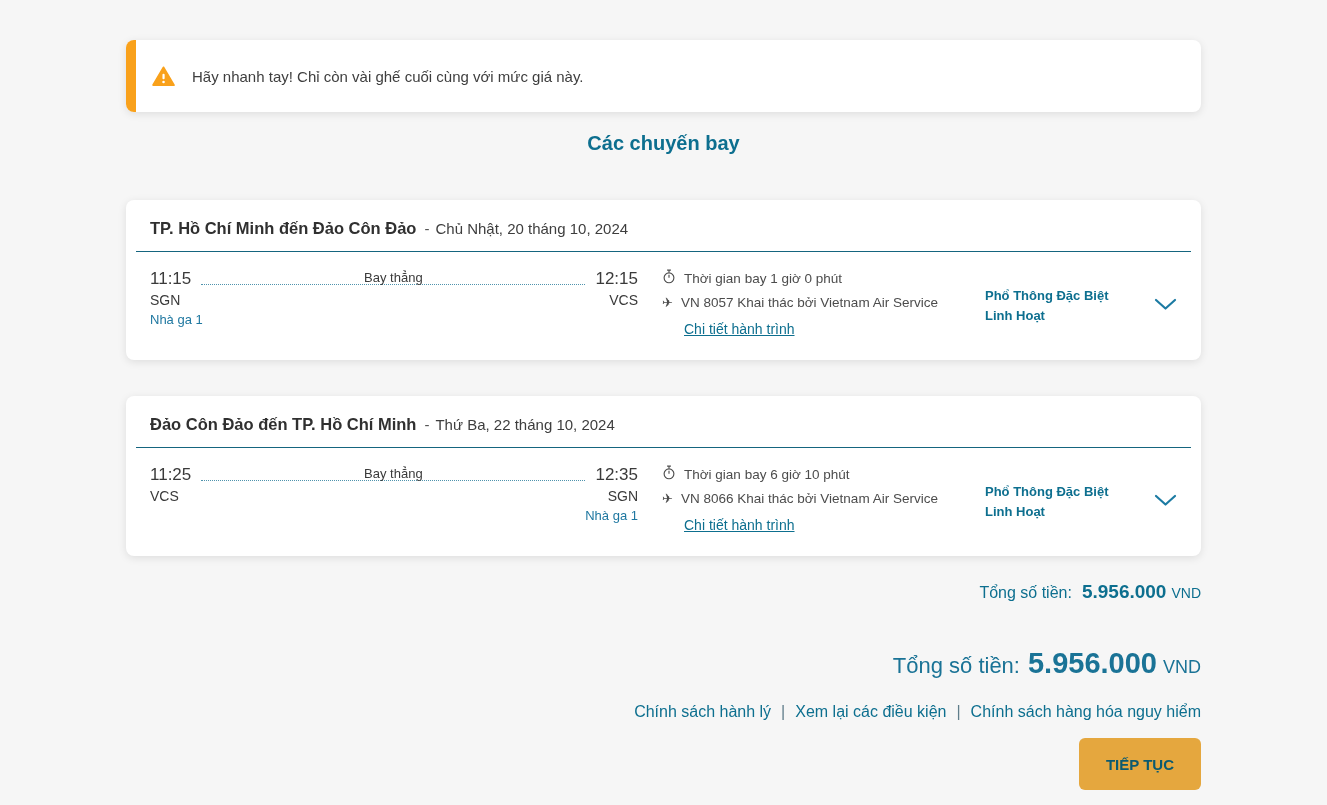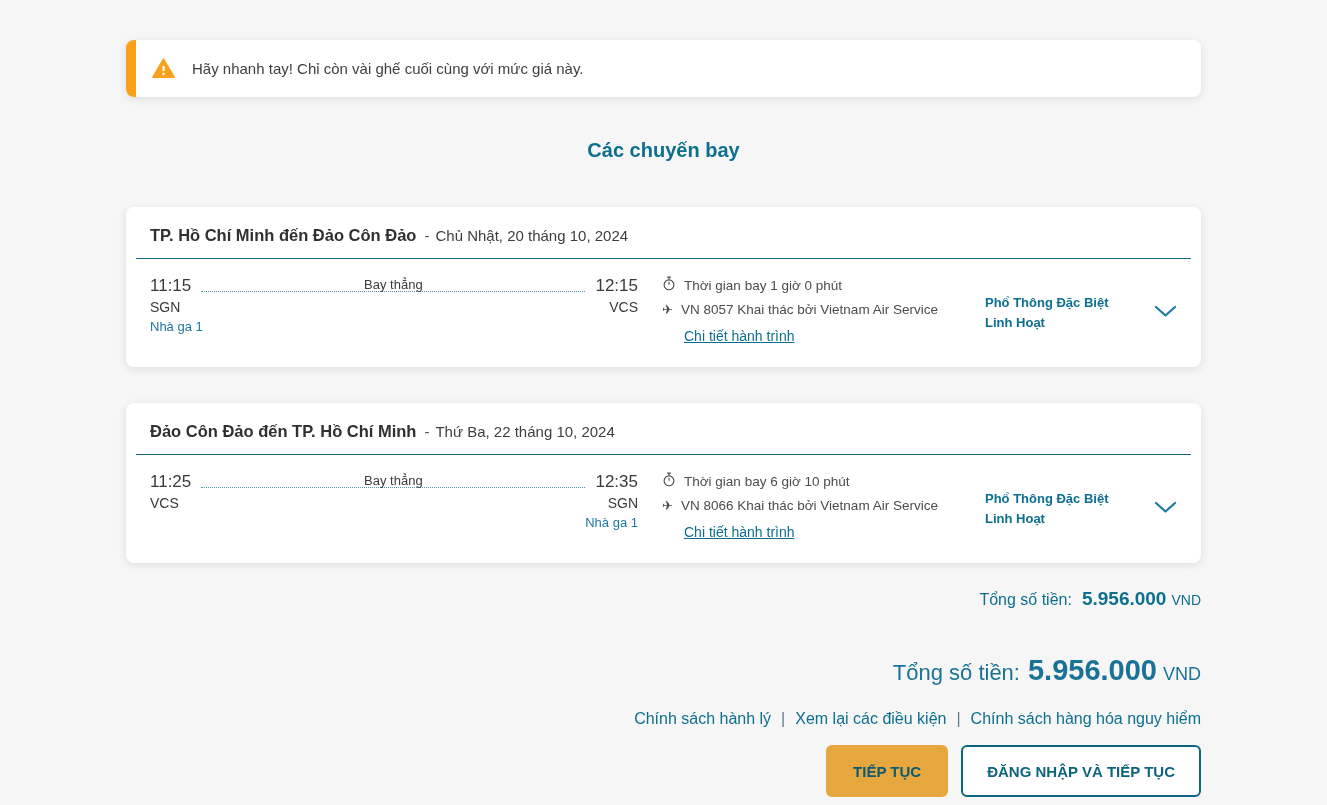--- a/index.html
+++ b/index.html
@@ -5,23 +5,23 @@
   * { margin: 0; padding: 0; box-sizing: border-box; }
   html, body { background: #f6f6f6; }
   .page {
     width: 1327px; height: 805px; background: #f6f6f6; position: relative;
     font-family: "Liberation Sans", "DejaVu Sans", sans-serif; overflow: hidden;
   }
   .content { width: 1075px; margin: 0 auto; padding-top: 40px; }
 
   
   .banner {
-    position: relative; background: #fff; border-radius: 8px; height: 57px;
+    position: relative; background: #fff; border-radius: 8px; height: 72px;
     box-shadow: 0 2px 8px rgba(0,0,0,0.10); display: flex; align-items: center;
-    overflow: hidden; margin-bottom: 42px;
+    overflow: hidden; margin-bottom: 20px;
   }
   .banner-bar { position: absolute; left: 0; top: 0; bottom: 0; width: 10px; background: #f9a11b; }
   .banner-icon { margin-left: 26px; display: flex; }
   .banner-text { margin-left: 17px; font-size: 15px; color: #3e3e3e; }
 
   
   .section-title { text-align: center; color: #0d6f8f; font-size: 20px; font-weight: 700; margin-bottom: 45px; }
 
   
   .card {
@@ -208,17 +208,16 @@
     <div class="totals-big">
       <span class="lbl">Tổng số tiền:</span><span class="amt">5.956.000</span><span class="cur">VND</span>
     </div>
 
     <div class="footer-links">
       <a>Chính sách hành lý</a><span class="pipe">|</span><a>Xem lại các điều kiện</a><span class="pipe">|</span><a>Chính sách hàng hóa nguy hiểm</a>
     </div>
 
     <div class="buttons">
       <button class="btn btn-continue">TIẾP TỤC</button>
-      <button class="btn btn-login">ĐĂNG NHẬP VÀ TIẾP TỤC</button>
     </div>
 
   </div>
 </div>
 
 </body></html>

